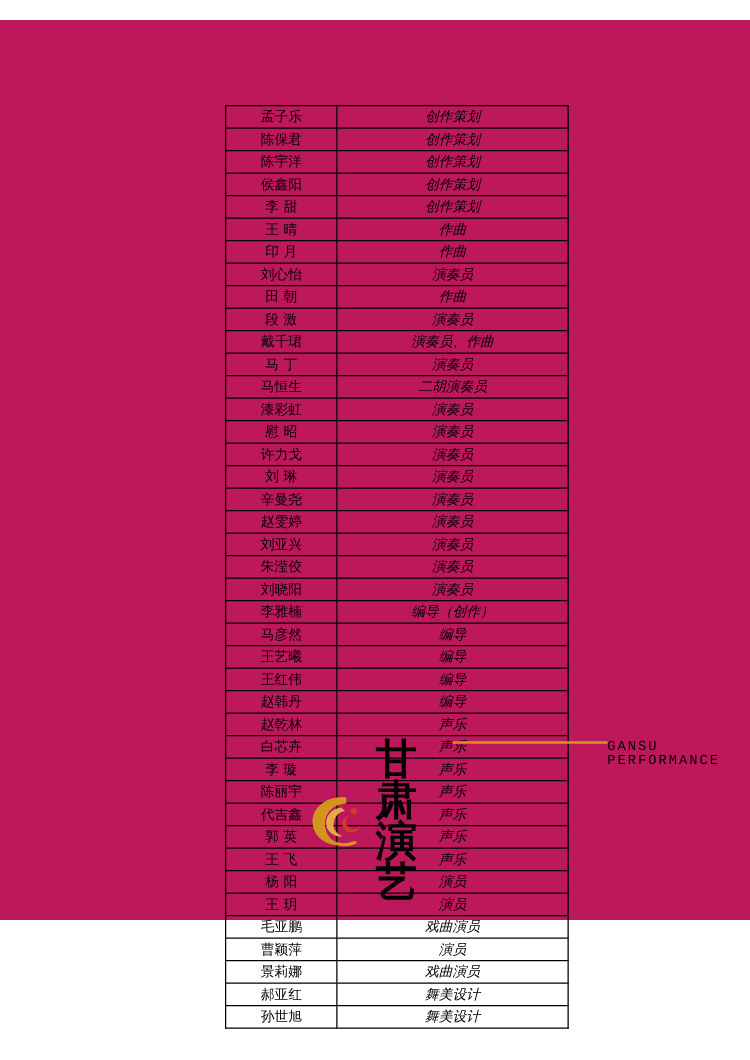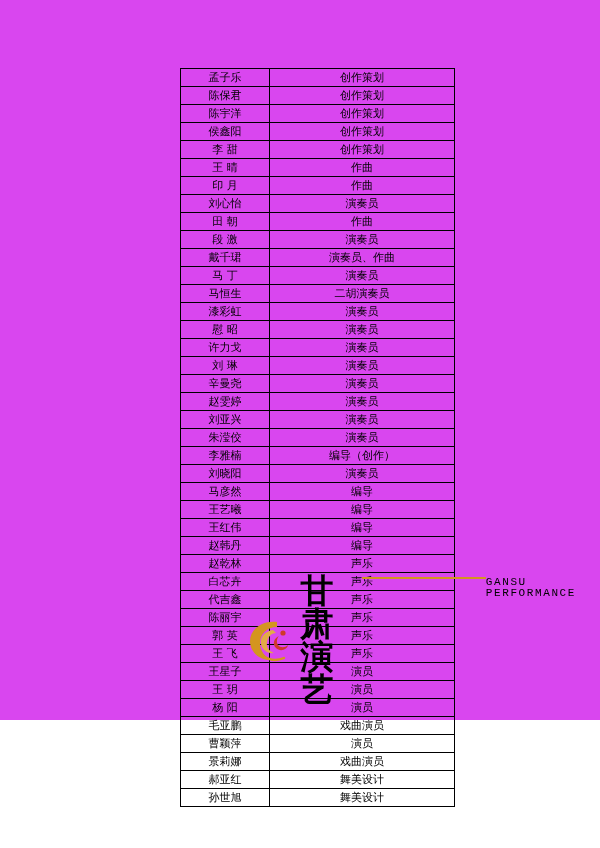--- a/index.html
+++ b/index.html
@@ -11,21 +11,22 @@
     height: 848px;
     background: #ffffff;
     font-family: "DejaVu Sans", "Liberation Sans", sans-serif;
     position: relative;
     overflow: hidden;
   }
   .page {
     position: relative;
     width: 600px;
     height: 720px;
-    background: #d946ef;
+    background: #be185d;
+    margin-top: 16px;
   }
   .roster-table {
     position: absolute;
     left: 180px;
     top: 68px;
     width: 272px;
     border-collapse: collapse;
     table-layout: fixed;
   }
   .roster-table td {
@@ -39,20 +40,21 @@
     color: #000000;
     font-family: "DejaVu Sans", "Liberation Sans", sans-serif;
     white-space: nowrap;
     overflow: hidden;
   }
   .col-name {
     width: 88px;
   }
   .col-role {
     width: 184px;
+    font-style: italic;
   }
   .logo-block {
     position: absolute;
     right: 24px;
     bottom: 14px;
     display: flex;
     align-items: center;
     gap: 6px;
   }
   .logo-mark {
@@ -174,28 +176,28 @@
         </tr>
         <tr>
           <td class="col-name">刘亚兴</td>
           <td class="col-role">演奏员</td>
         </tr>
         <tr>
           <td class="col-name">朱滢佼</td>
           <td class="col-role">演奏员</td>
         </tr>
         <tr>
+          <td class="col-name">刘晓阳</td>
+          <td class="col-role">演奏员</td>
+        </tr>
+        <tr>
           <td class="col-name">李雅楠</td>
           <td class="col-role">编导（创作）</td>
         </tr>
         <tr>
-          <td class="col-name">刘晓阳</td>
-          <td class="col-role">演奏员</td>
-        </tr>
-        <tr>
           <td class="col-name">马彦然</td>
           <td class="col-role">编导</td>
         </tr>
         <tr>
           <td class="col-name">王艺曦</td>
           <td class="col-role">编导</td>
         </tr>
         <tr>
           <td class="col-name">王红伟</td>
           <td class="col-role">编导</td>
@@ -206,45 +208,45 @@
         </tr>
         <tr>
           <td class="col-name">赵乾林</td>
           <td class="col-role">声乐</td>
         </tr>
         <tr>
           <td class="col-name">白芯卉</td>
           <td class="col-role">声乐</td>
         </tr>
         <tr>
+          <td class="col-name">李 璇</td>
+          <td class="col-role">声乐</td>
+        </tr>
+        <tr>
+          <td class="col-name">陈丽宇</td>
+          <td class="col-role">声乐</td>
+        </tr>
+        <tr>
           <td class="col-name">代吉鑫</td>
           <td class="col-role">声乐</td>
         </tr>
         <tr>
-          <td class="col-name">陈丽宇</td>
-          <td class="col-role">声乐</td>
-        </tr>
-        <tr>
           <td class="col-name">郭 英</td>
           <td class="col-role">声乐</td>
         </tr>
         <tr>
           <td class="col-name">王 飞</td>
           <td class="col-role">声乐</td>
         </tr>
         <tr>
-          <td class="col-name">王星子</td>
+          <td class="col-name">杨 阳</td>
           <td class="col-role">演员</td>
         </tr>
         <tr>
           <td class="col-name">王 玥</td>
-          <td class="col-role">演员</td>
-        </tr>
-        <tr>
-          <td class="col-name">杨 阳</td>
           <td class="col-role">演员</td>
         </tr>
         <tr>
           <td class="col-name">毛亚鹏</td>
           <td class="col-role">戏曲演员</td>
         </tr>
         <tr>
           <td class="col-name">曹颖萍</td>
           <td class="col-role">演员</td>
         </tr>

